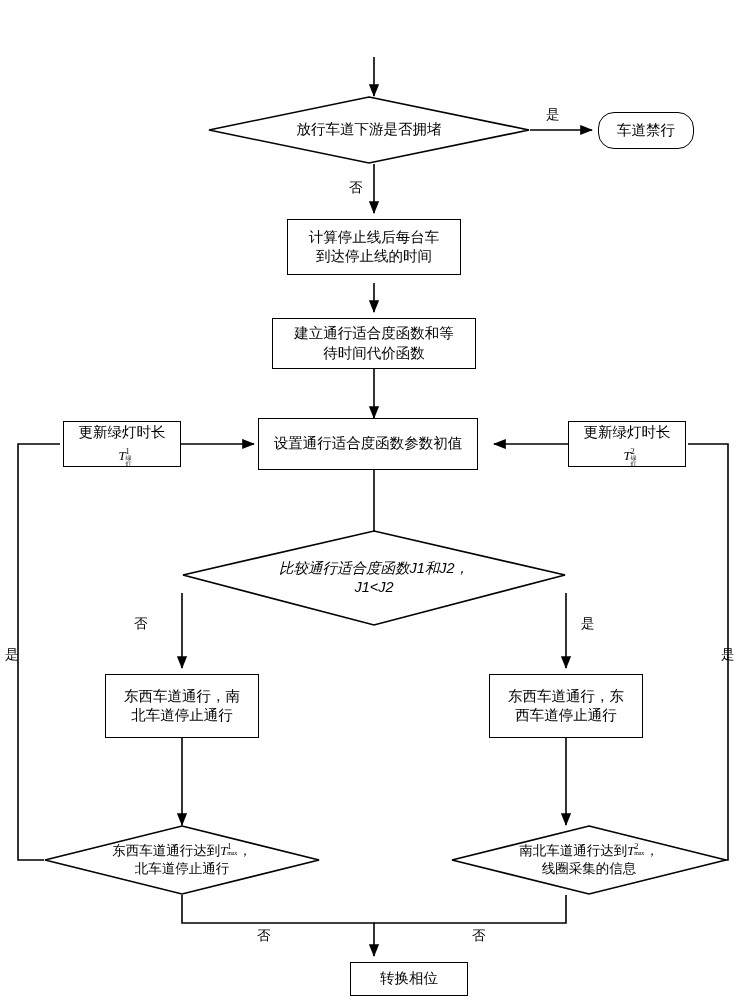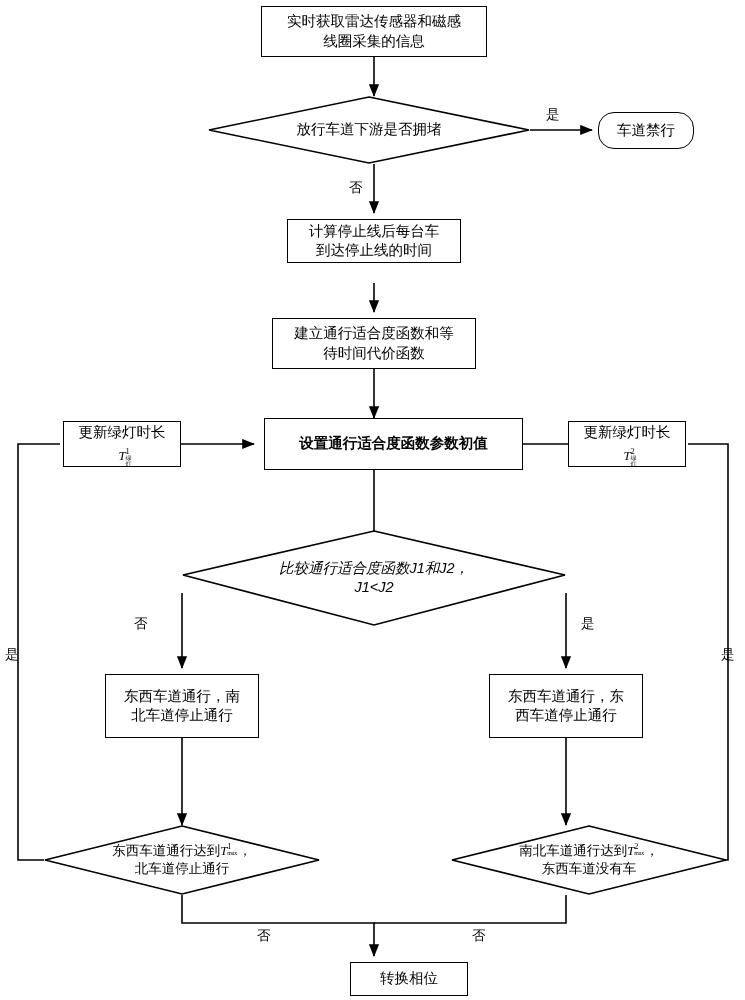--- a/index.html
+++ b/index.html
@@ -143,39 +143,33 @@
       <path d="M182,895 L182,923 L374,923 L374,956" marker-end="url(#ah)"></path>
 
       <path d="M566,895 L566,923 L374,923"></path>
 
       <path d="M44,860 L18,860 L18,444 L60,444"></path>
 
       <path d="M704,860 L728,860 L728,444 L688,444"></path>
     </g>
   </svg>
 
-  <div class="node rect fs14" style="left:261px; top:6px; width:226px; height:51px;">
-    <div class="txt">
-      <div>实时获取雷达传感器和磁感</div>
-      <div>线圈采集的信息</div>
-    </div>
-  </div>
 
   <div class="diamond-wrap" style="left:208px; top:96px; width:322px; height:68px;">
     <svg width="322" height="68" viewBox="0 0 322 68" xmlns="http://www.w3.org/2000/svg">
       <polygon points="161,1 321,34 161,67 1,34" fill="#ffffff" stroke="#000000" stroke-width="1.6"></polygon>
     </svg>
     <div class="diamond-label fs14">放行车道下游是否拥堵</div>
   </div>
 
   <div class="node rect fs14" style="left:598px; top:112px; width:96px; height:37px;border-radius:16px;">
     <div class="txt">车道禁行</div>
   </div>
 
-  <div class="node rect fs14" style="left:287px; top:219px; width:174px; height:44px;">
+  <div class="node rect fs14" style="left:287px; top:219px; width:174px; height:56px;">
     <div class="txt">
       <div>计算停止线后每台车</div>
       <div>到达停止线的时间</div>
     </div>
   </div>
 
   <div class="node rect fs14" style="left:272px; top:318px; width:204px; height:51px;">
     <div class="txt">
       <div>建立通行适合度函数和等</div>
       <div>待时间代价函数</div>
@@ -186,21 +180,21 @@
     <div class="txt">
       <div>更新绿灯时长</div>
       <span class="sub-line">
         <span class="mathT">
           <span>T</span><sup>1</sup><sub>绿灯</sub>
         </span>
       </span>
     </div>
   </div>
 
-  <div class="node rect fs14" style="left:264px; top:418px; width:259px; height:52px;font-weight:bold;">
+  <div class="node rect fs14" style="left:258px; top:418px; width:220px; height:52px;">
     <div class="txt">设置通行适合度函数参数初值</div>
   </div>
 
   <div class="node rect fs14" style="left:568px; top:421px; width:118px; height:46px;">
     <div class="txt">
       <div>更新绿灯时长</div>
       <span class="sub-line">
         <span class="mathT">
           <span>T</span><sup>2</sup><sub>绿灯</sub>
         </span>
@@ -250,21 +244,21 @@
 
   <div class="diamond-wrap" style="left:451px; top:825px; width:276px; height:70px;">
     <svg width="276" height="70" viewBox="0 0 276 70" xmlns="http://www.w3.org/2000/svg">
       <polygon points="138,1 275,35 138,69 1,35" fill="#ffffff" stroke="#000000" stroke-width="1.6"></polygon>
     </svg>
     <div class="diamond-label fs13">
       <div>
         <div>
           <span>南北车道通行达到</span><span class="mathT"><span>T</span><sup>2</sup><sub>max</sub></span><span style="margin-left:11px">，</span>
         </div>
-        <div>东西车道没有车</div>
+        <div>线圈采集的信息</div>
       </div>
     </div>
   </div>
 
   <div class="node rect fs14" style="left:310px; top:962px; width:118px; height:34px;margin-left:40px;">
     <div class="txt">转换相位</div>
   </div>
 
   <div class="edge-label fs13" style="left:546px; top:108px;">是</div>
 

